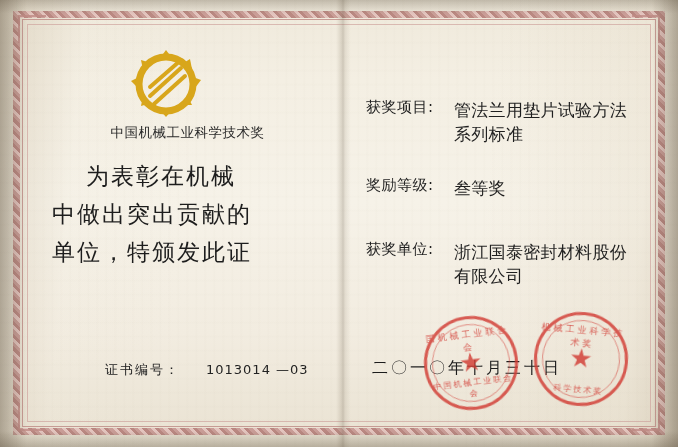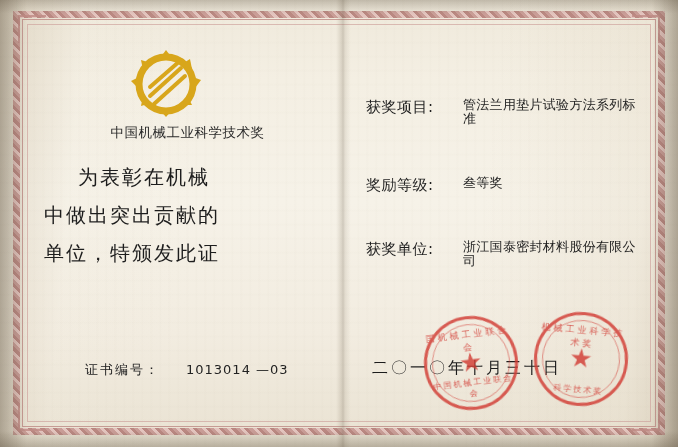--- a/index.html
+++ b/index.html
@@ -119,40 +119,40 @@
     left: 0; top: 90px;
     width: 295px;
     text-align: center;
     font-family: "DejaVu Sans", sans-serif;
     font-size: 13.5px;
     color: #2a2a2a;
     letter-spacing: 0.5px;
   }
   .citation {
     position: absolute;
-    left: 4px; top: 124px;
+    left: 12px; top: 124px;
     width: 280px;
     font-family: Liberation Serif, serif;
-    font-size: 20px;
+    font-size: 23px;
     line-height: 38px;
     color: #1d1d1d;
     letter-spacing: 2px;
     text-align: justify;
   }
   .citation .line { display: block; white-space: nowrap; }
   .citation .line.indent { text-indent: 34px; }
   .cert-no {
     position: absolute;
     left: 45px; top: 327px;
     font-family: "DejaVu Sans", sans-serif;
     font-size: 13px;
     color: #222;
     letter-spacing: 0.5px;
   }
-  .cert-no .label { letter-spacing: 2px; }
+  .cert-no .label { letter-spacing: 2px; margin-left: 20px; }
   .cert-no .value { margin-left: 26px; font-family: "DejaVu Sans", sans-serif; letter-spacing: 1px; }
 
   
   .right-panel {
     position: absolute;
     left: 366px; top: 80px;
     width: 280px; height: 340px;
   }
   .field {
     position: absolute;
@@ -164,25 +164,25 @@
     position: absolute;
     left: 0; top: 0;
     width: 84px;
     font-family: "DejaVu Sans", sans-serif;
     font-size: 15px;
     letter-spacing: 0.5px;
     white-space: nowrap;
   }
   .field .fvalue {
     position: absolute;
-    left: 97px; top: 0;
+    left: 88px; top: 0;
     width: 178px;
     font-family: "DejaVu Sans", sans-serif;
-    font-size: 13px;
-    line-height: 14px;
+    font-size: 17px;
+    line-height: 24px;
     letter-spacing: 0.3px;
   }
   .field-project { top: 18px; }
   .field-grade   { top: 96px; }
   .field-unit    { top: 160px; }
 
   
   .date-line {
     position: absolute;
     left: 372px; top: 358px;

